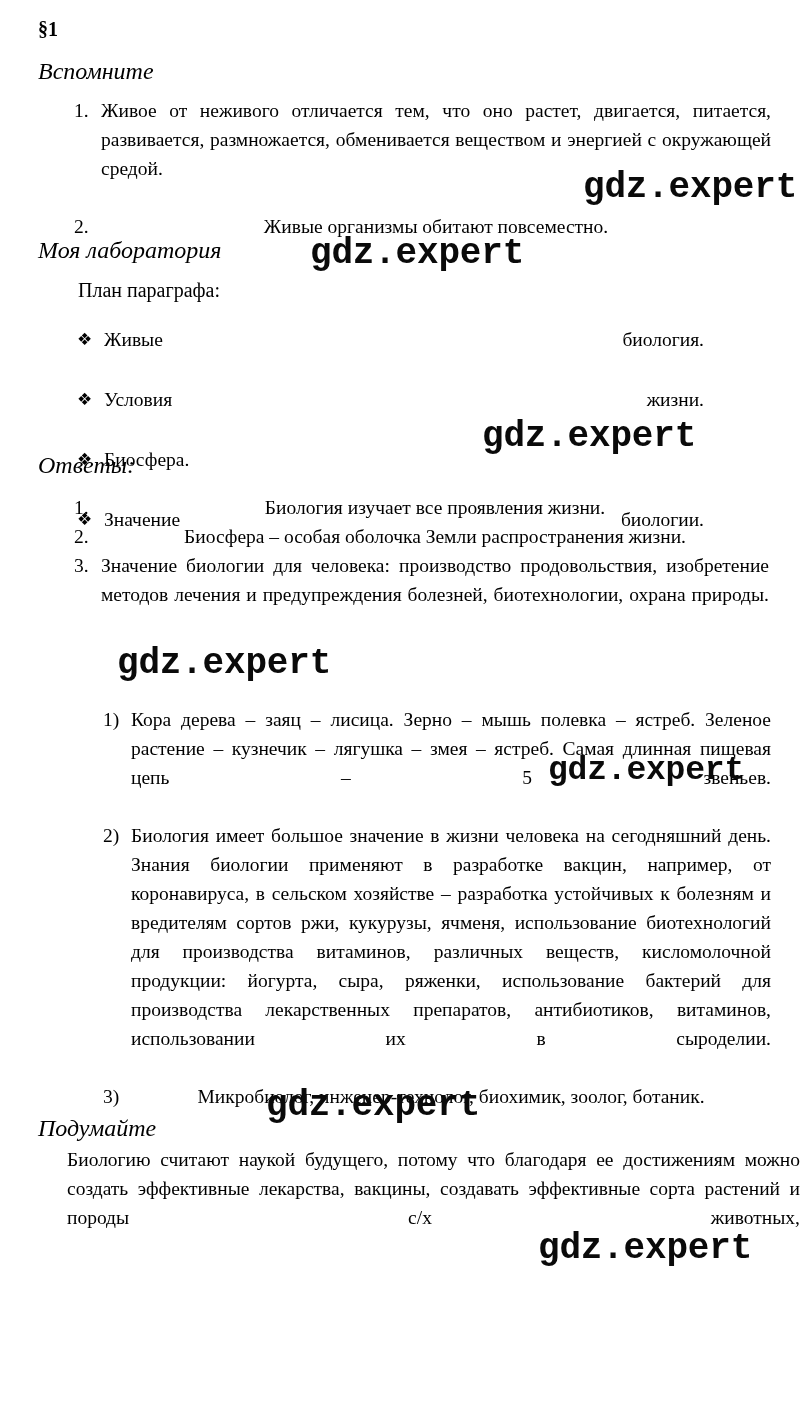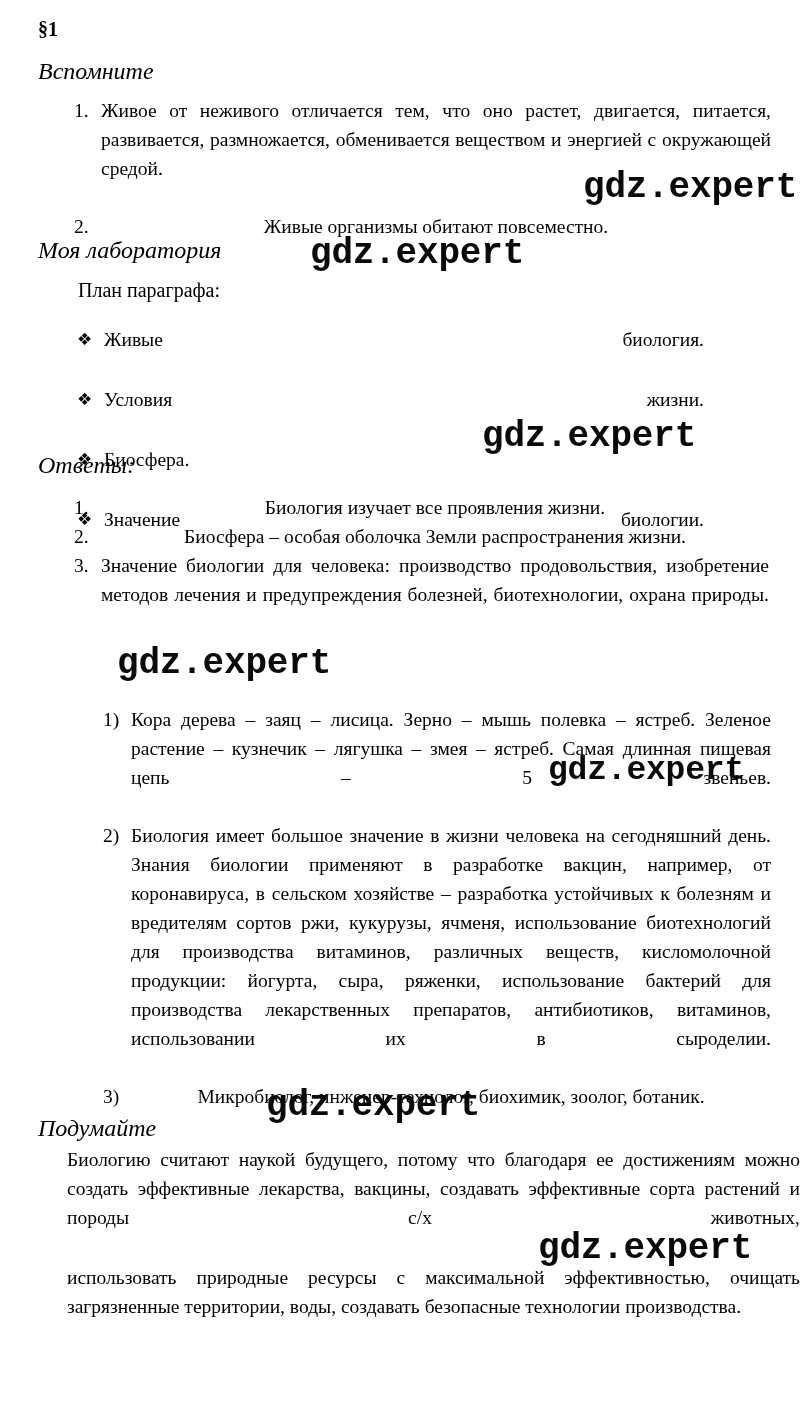--- a/index.html
+++ b/index.html
@@ -243,21 +243,20 @@
     <li class="list-item no-justify">
       <span class="marker">3)</span>
       <span class="item-text">Микробиолог, инженер-технолог, биохимик, зоолог, ботаник.</span>
     </li>
   </ul>
 
   <div class="section-heading" style="left:38px; top:1104px;margin-top:11px;">Подумайте</div>
 
   <div class="body-para" style="top:1145px;">Биологию считают наукой будущего, потому что благодаря ее достижениям можно создать эффективные лекарства, вакцины, создавать эффективные сорта растений и породы с/х животных,</div>
 
-  <div class="body-para last-flush" style="top:1263px;">использовать природные ресурсы с максимальной эффективностью, очищать загрязненные территории, воды, создавать безопасные технологии производства.</div>
 
   <div class="watermark" style="left: 583px; top: 167px; font-size: 36px; color: rgb(10, 10, 10);">gdz.expert</div>
   <div class="watermark" style="left: 310px; top: 233px; font-size: 36px; color: rgb(10, 10, 10);">gdz.expert</div>
   <div class="watermark" style="left: 482px; top: 416px; font-size: 36px; color: rgb(10, 10, 10);">gdz.expert</div>
   <div class="watermark" style="left: 117px; top: 643px; font-size: 36px; color: rgb(10, 10, 10);">gdz.expert</div>
   <div class="watermark" style="left: 548px; top: 752px; font-size: 33px; color: rgb(10, 10, 10);">gdz.expert</div>
   <div class="watermark" style="left: 266px; top: 1085px; font-size: 36px; color: rgb(10, 10, 10);">gdz.expert</div>
   <div class="watermark" style="left: 538px; top: 1228px; font-size: 36px; color: rgb(10, 10, 10);">gdz.expert</div>
 
 </div>

